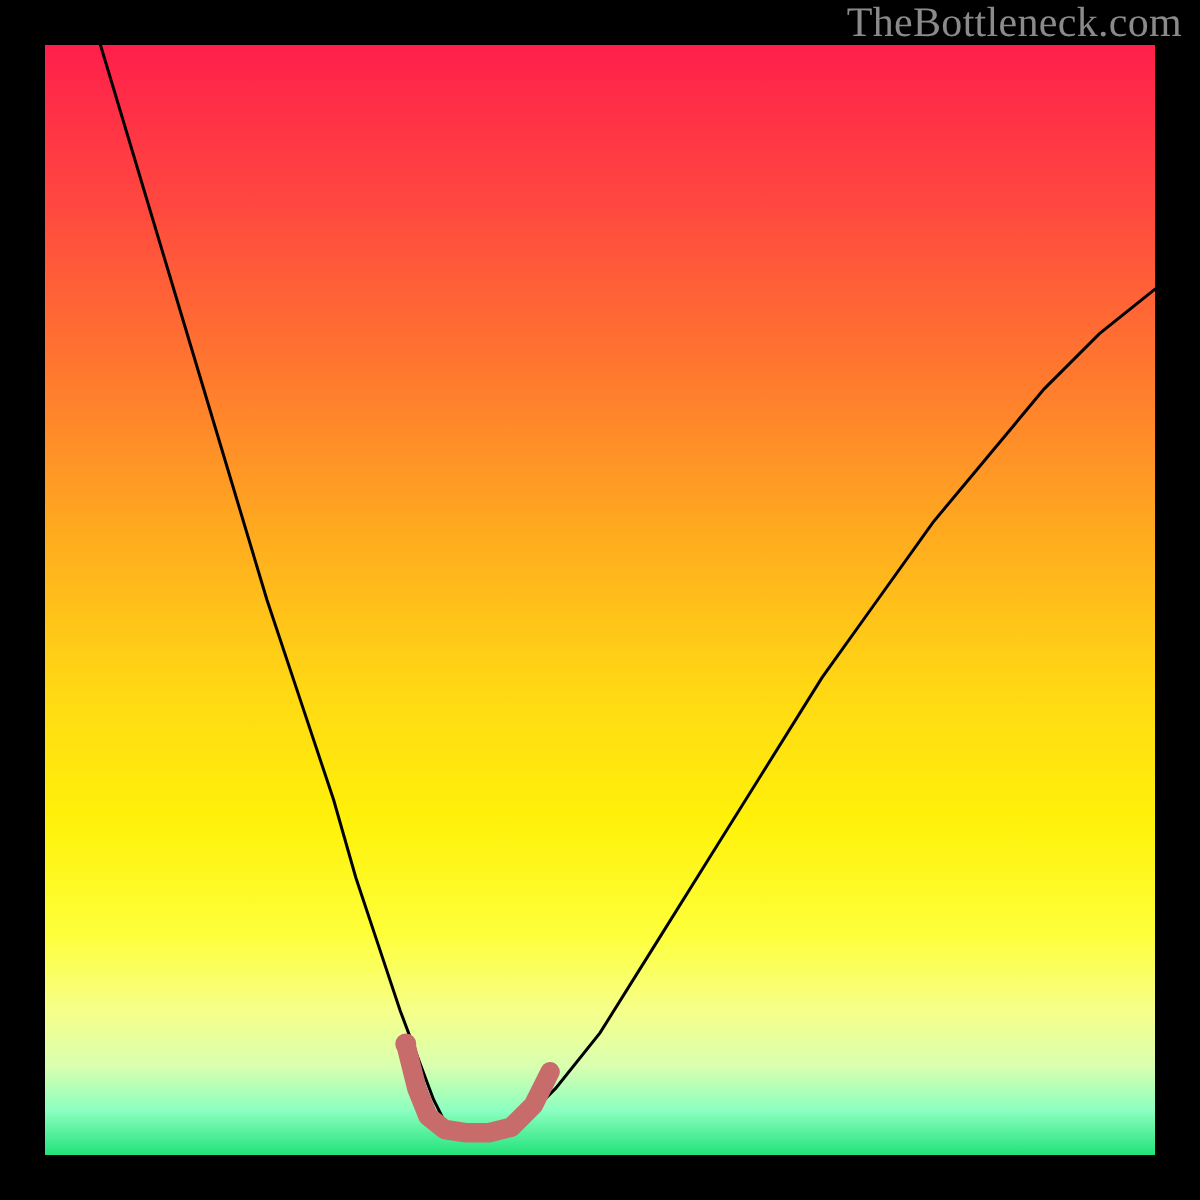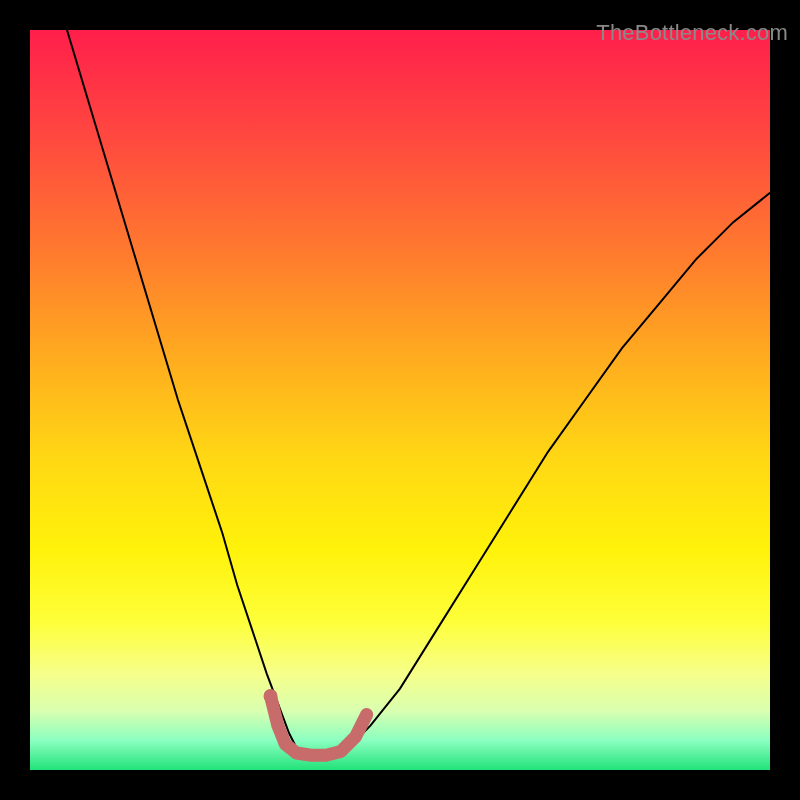--- a/index.html
+++ b/index.html
@@ -29,24 +29,24 @@
   .gradient {
     position: absolute;
     inset: 0;
   }
   .curve {
     position: absolute;
     inset: 0;
   }
   .watermark {
     position: absolute;
-    top: 20px;
+    top: 0;
     right: 12px;
-    font-family: Liberation Sans, sans-serif;
-    font-size: 22px;
+    font-family: Liberation Serif, serif;
+    font-size: 28px;
     color: #8a8a8a;
     letter-spacing: 0.2px;
   }
 </style>
 </head>
 <body>
 
 <div class="frame">
   <div class="plot">
 

